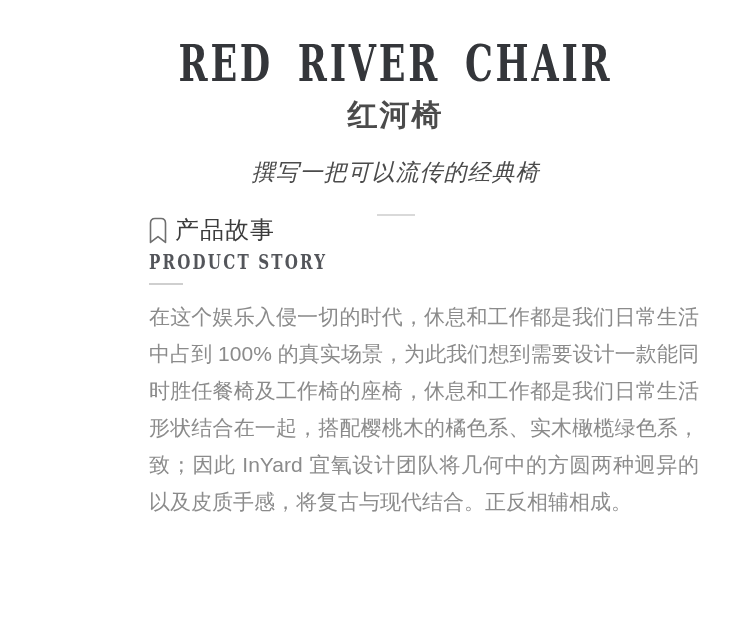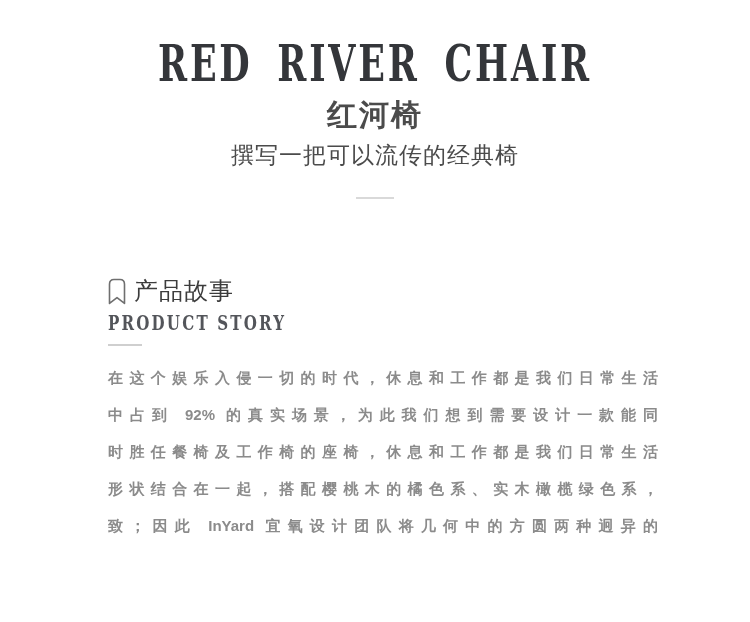--- a/index.html
+++ b/index.html
@@ -5,21 +5,21 @@
   :root{
     --background:#ffffff; --title:#34363a; --subtitle:#4b4b4b; --heading:#3c3c3c;
     --body-text:#8b8b8b; --divider:#d9d9d9; --icon:#6f6f6f;
   }
   *{margin:0;padding:0;box-sizing:border-box;}
   html,body{width:750px;height:622px;overflow:hidden;}
   body{
     background:var(--background);
     font-family:"Liberation Sans","DejaVu Sans",sans-serif;
   }
-  .page{width:750px;height:461px;padding-top:36px;}
+  .page{width:750px;height:461px;padding-top:36px;padding-left:41px;}
 
   
   .hero{text-align:center;}
   .title-en{
     font-family:"DejaVu Serif","Liberation Serif",serif;
     font-weight:700;
     font-size:50px;
     line-height:56px;
     letter-spacing:4px;
     word-spacing:14px;
@@ -30,33 +30,34 @@
   }
   .title-zh{
     margin-top:6px;
     font-size:30px;
     line-height:34px;
     font-weight:700;
     letter-spacing:2px;
     color:var(--subtitle);
   }
   .tagline{
-    margin-top:8px;
+    margin-top:25px;
     font-size:23px;
     line-height:30px;
     letter-spacing:1px;
     color:var(--subtitle);
+    font-style:italic;
   }
   .hero-divider{
     width:38px;height:2px;background:var(--divider);
     margin:27px auto 0 auto;
   }
 
   
-  .story{margin-top:78px;padding-left:108px;width:658px;}
+  .story{padding-left:108px;width:658px;}
   .story-head{display:flex;align-items:center;height:28px;}
   .bookmark{display:inline-flex;align-items:center;margin-right:8px;}
   .story-head-zh{
     font-size:24px;
     color:var(--heading);
     letter-spacing:1px;
   }
   .story-head-en{
     margin-top:7px;
     font-family:"DejaVu Serif","Liberation Serif",serif;
@@ -67,25 +68,24 @@
     color:#53555a;
     transform:scaleX(0.72);
     transform-origin:left center;
     white-space:nowrap;
   }
   .story-divider{
     width:34px;height:2px;background:#cfcfcf;margin-top:11px;
   }
   .story-body{margin-top:13px;width:550px;}
   .story-line{
-    font-size:15px;
+    font-size:21px;
     line-height:37px;
     color:var(--body-text);
     white-space:nowrap;
-    font-weight:bold;
   }
   .story-line.stretch{
     text-align:justify;
     text-align-last:justify;
     text-justify:inter-character;
     white-space:normal;
   }
 </style>
 </head>
 <body>
@@ -108,20 +108,21 @@
       </span>
       <span class="story-head-zh">产品故事</span>
     </div>
 
     <div class="story-head-en">PRODUCT STORY</div>
 
     <div class="story-divider"></div>
 
     <div class="story-body">
       <div class="story-line stretch">在这个娱乐入侵一切的时代，休息和工作都是我们日常生活</div>
-      <div class="story-line stretch">中占到 92% 的真实场景，为此我们想到需要设计一款能同</div>
+      <div class="story-line stretch">中占到 100% 的真实场景，为此我们想到需要设计一款能同</div>
       <div class="story-line stretch">时胜任餐椅及工作椅的座椅，休息和工作都是我们日常生活</div>
       <div class="story-line stretch">形状结合在一起，搭配樱桃木的橘色系、实木橄榄绿色系，</div>
       <div class="story-line stretch">致；因此 InYard 宜氧设计团队将几何中的方圆两种迥异的</div>
+      <div class="story-line">以及皮质手感，将复古与现代结合。正反相辅相成。</div>
     </div>
   </section>
 
 </div>
 
 </body></html>

